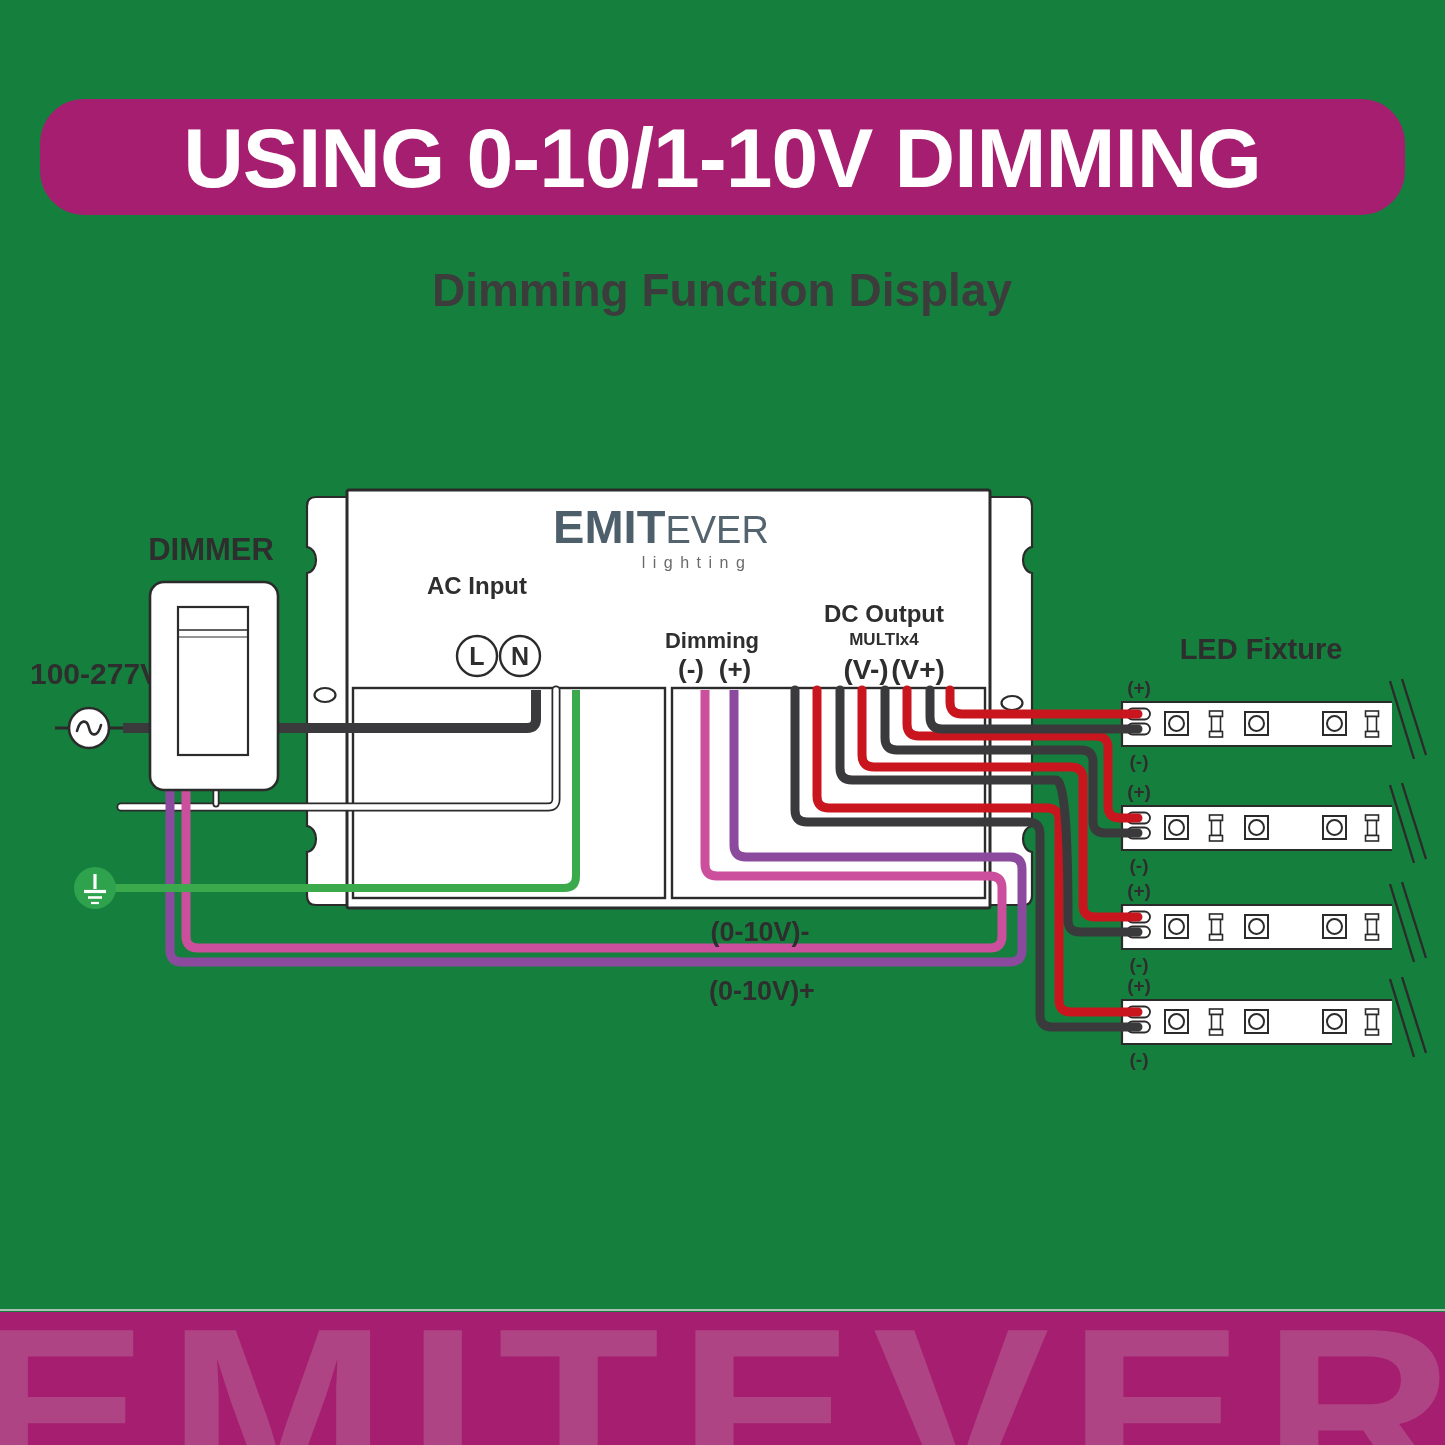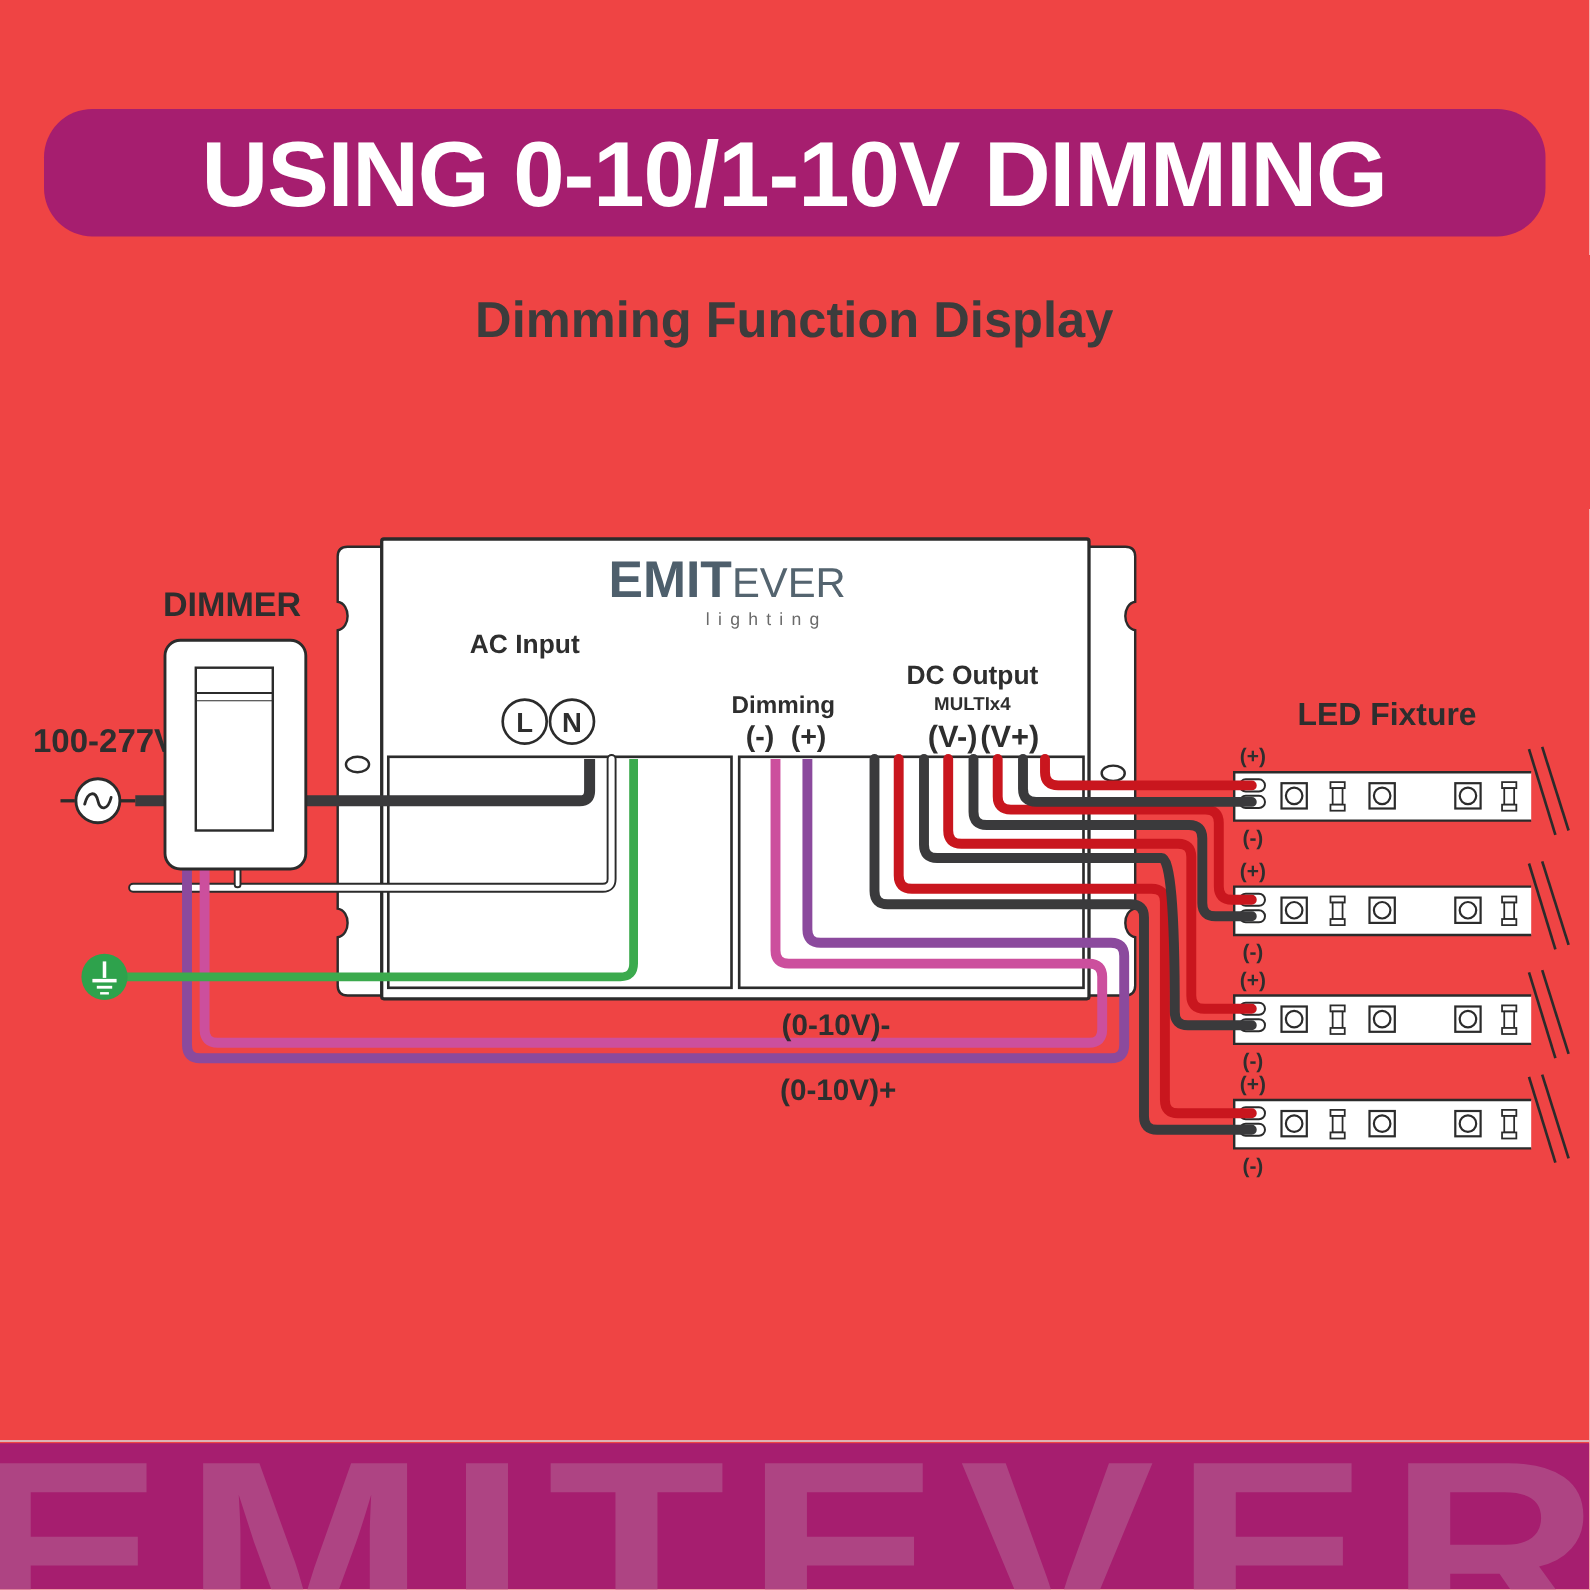--- a/index.html
+++ b/index.html
@@ -1,16 +1,16 @@
 <!DOCTYPE html>
 <html><head>
 <meta charset="utf-8">
 <style>
   html,body{margin:0;padding:0;background:#ffffff;}
-  .page{width:1445px;height:1445px;position:relative;overflow:hidden;background:#ef4444;}
+  .page{width:1445px;height:1445px;position:relative;overflow:hidden;background:#15803d;}
   svg{display:block;}
   text{font-family:"Liberation Sans",sans-serif;}
   .hdr{font-weight:bold;fill:#ffffff;letter-spacing:-1px;}
   .sub{font-weight:bold;fill:#3c3c3c;}
   .lbl{font-weight:bold;fill:#2e2e2e;}
   .lblm{font-weight:600;fill:#2e2e2e;}
   .brandb{font-weight:bold;fill:#4E5F6C;}
   .brandl{font-weight:normal;fill:#54646F;}
   .brands{font-weight:500;fill:#6a6a6a;letter-spacing:7.5px;}
   .wm{font-weight:bold;fill:#AE4483;letter-spacing:16px;}

